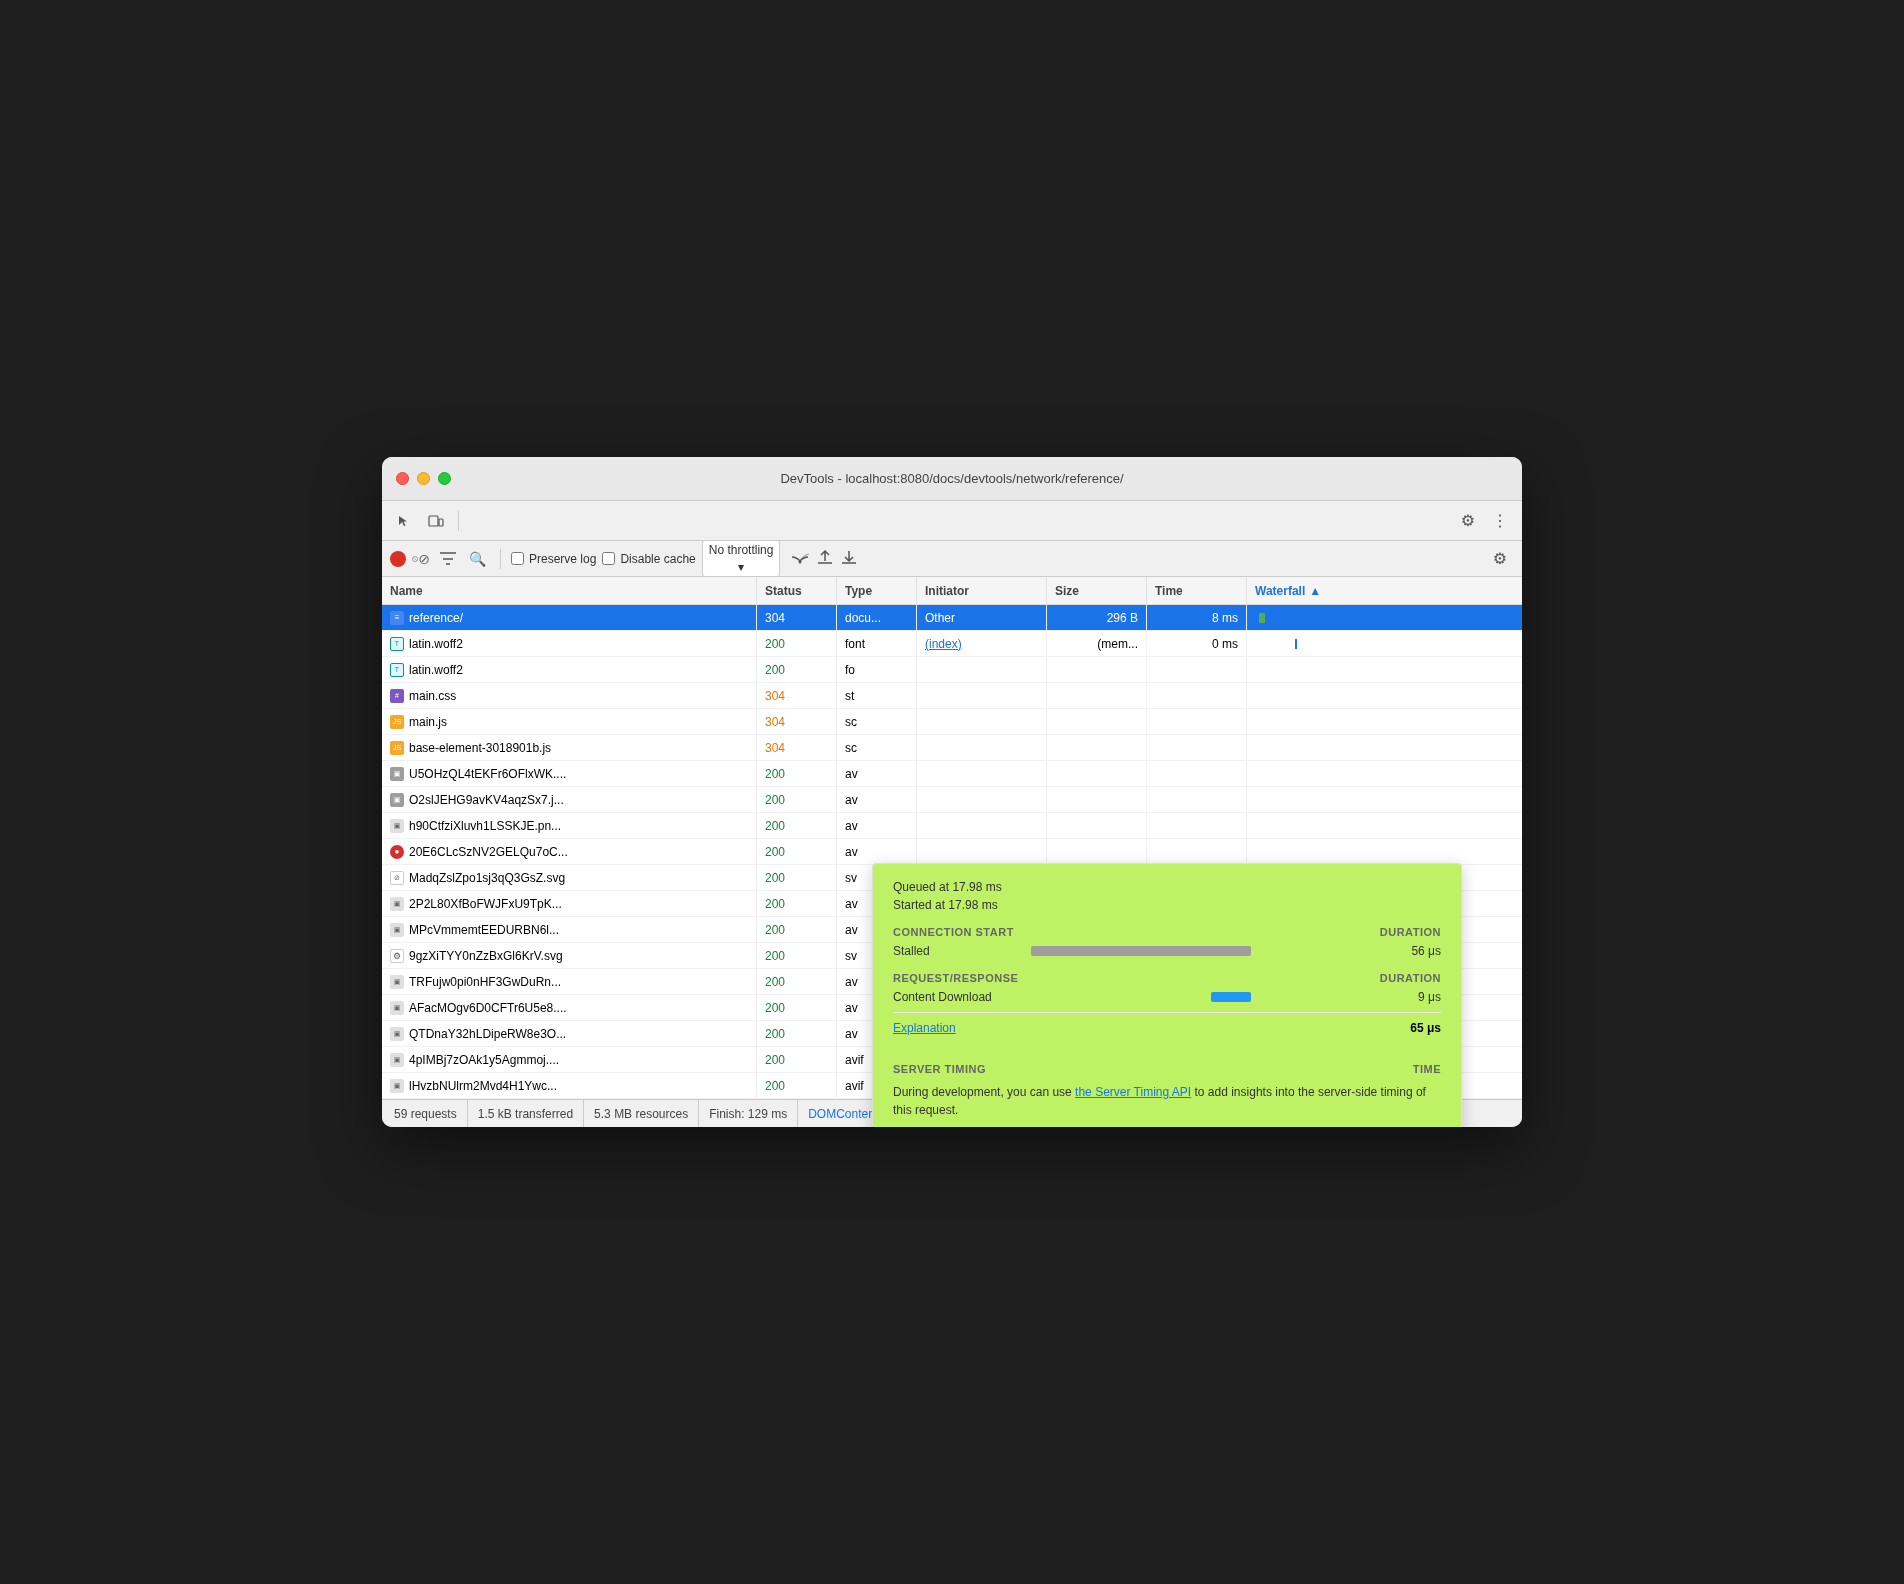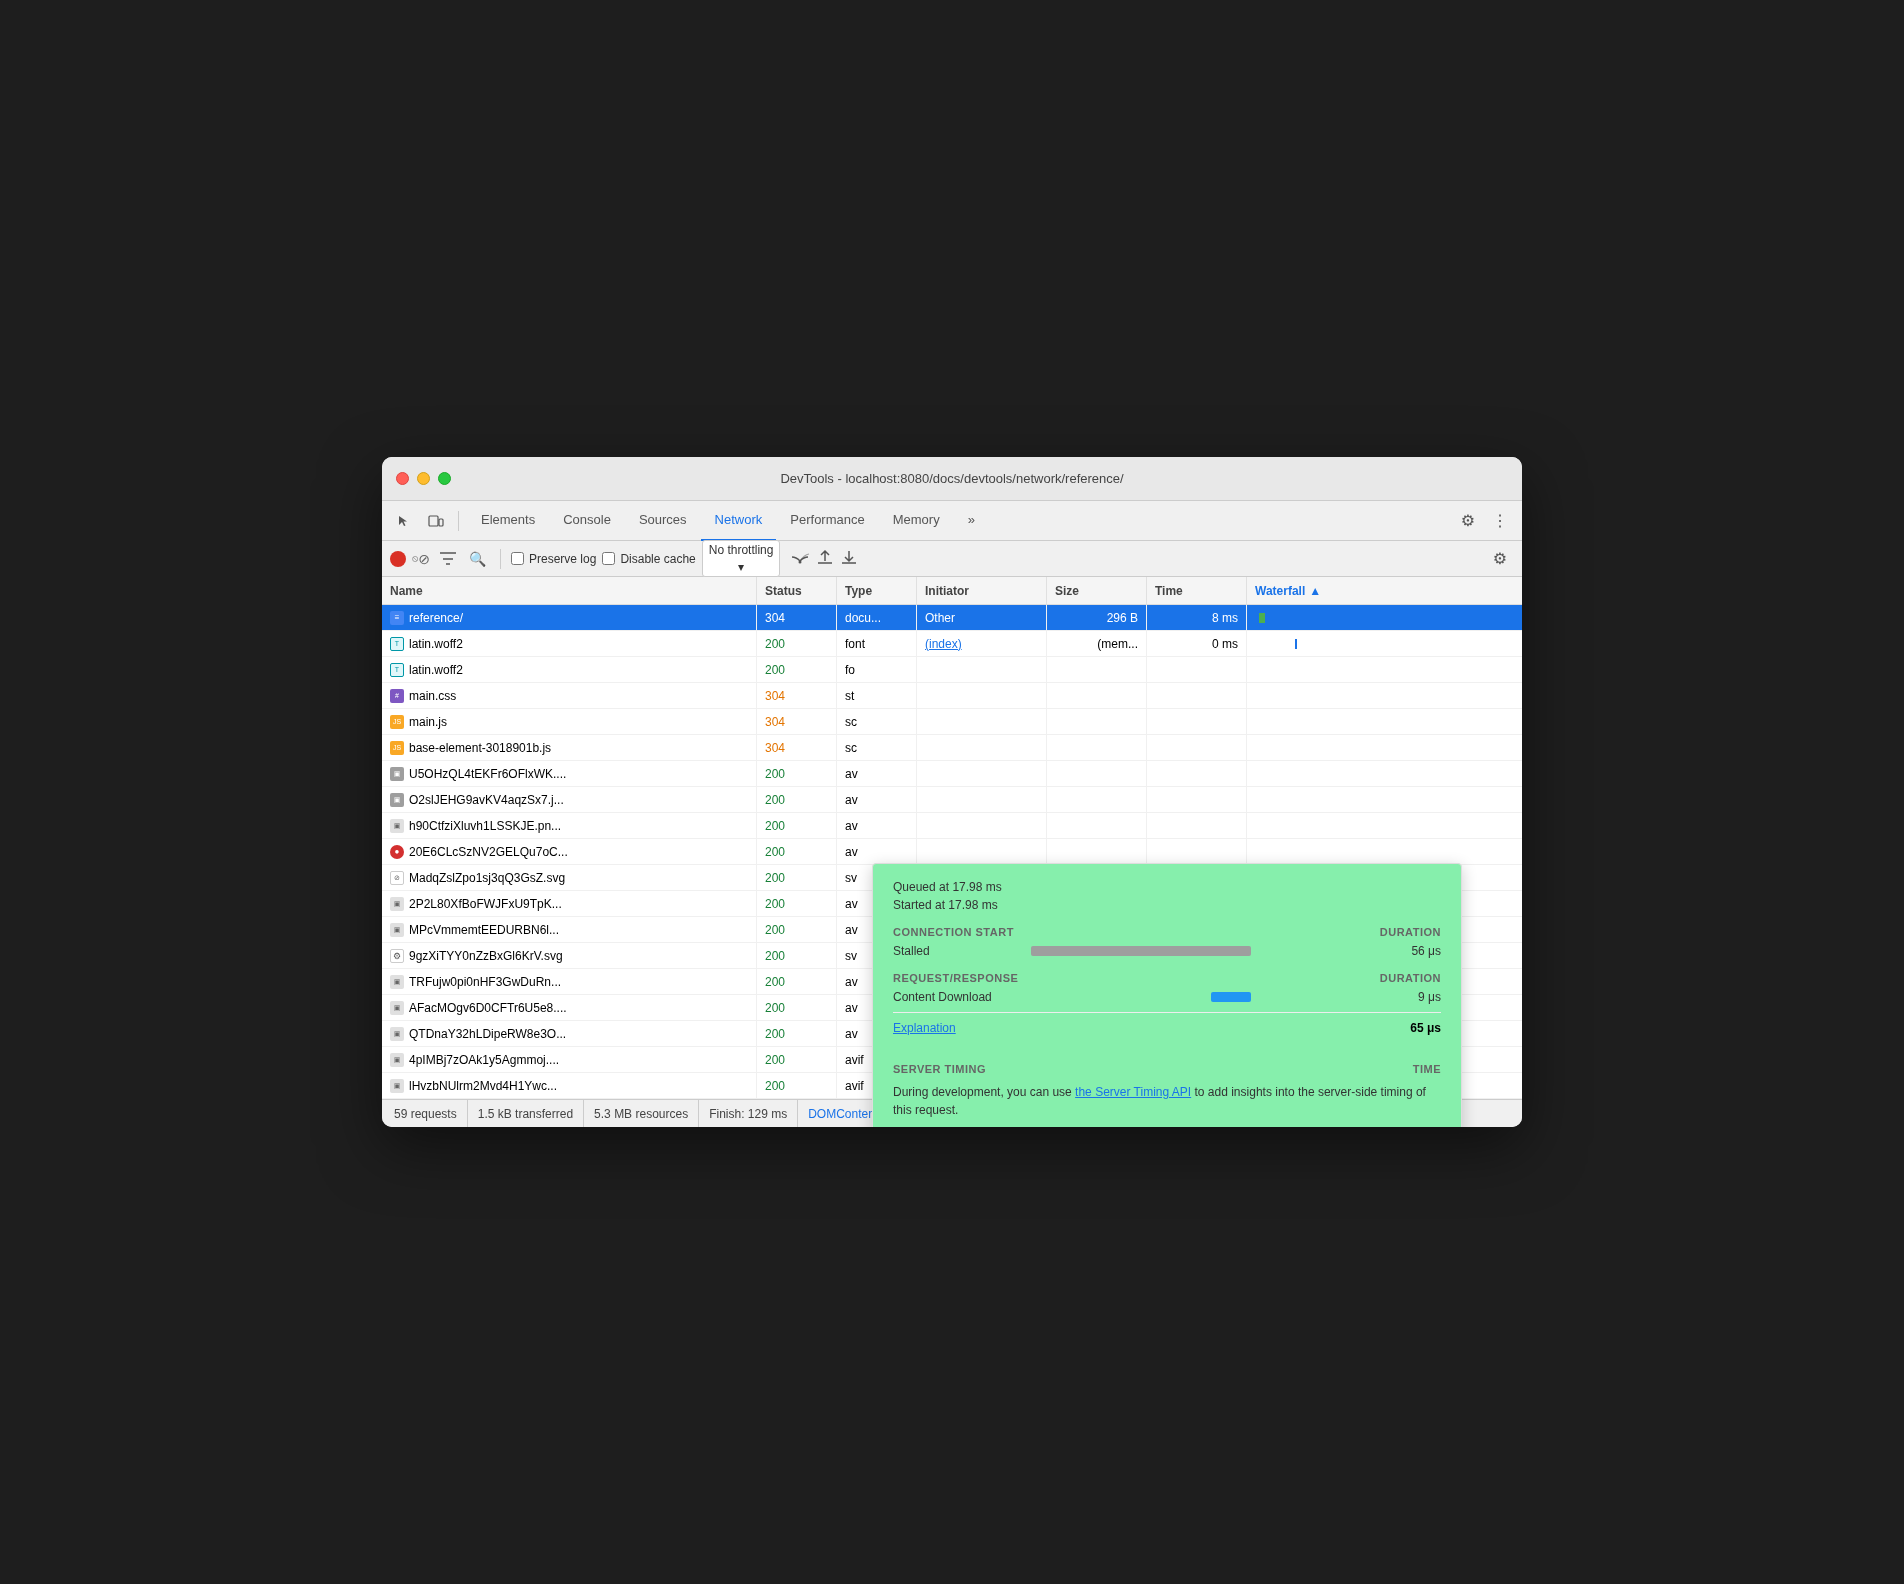--- a/index.html
+++ b/index.html
@@ -219,21 +219,21 @@
     .icon-font { background: #0097a7; color: #fff; font-size: 8px; border: 1px solid #007a8a; }
     .status-200 { color: #188038; }
     .status-304 { color: #e37400; }
     .initiator-link { color: #1a73e8; text-decoration: underline; cursor: pointer; }
     
     .timing-popup {
       position: absolute;
       top: 258px;
       left: 490px;
       width: 590px;
-      background: #86efac;
+      background: #bef264;
       border: 1px solid #ddd;
       border-radius: 4px;
       box-shadow: 0 4px 16px rgba(0,0,0,0.2);
       padding: 16px 20px;
       z-index: 100;
       font-size: 12px;
     }
     .timing-info-row {
       display: flex;
       justify-content: space-between;
@@ -423,29 +423,20 @@
         <path d="M2 2 L2 11 L5 8 L7 12 L8.5 11.5 L6.5 7.5 L10 7.5 Z" fill="#555"></path>
       </svg>
     </div>
     <div class="toolbar-icon">
       <svg width="16" height="16" viewBox="0 0 16 16">
         <rect x="1" y="3" width="9" height="10" rx="1" stroke="#555" fill="none" stroke-width="1.2"></rect>
         <rect x="11" y="6" width="4" height="7" rx="1" stroke="#555" fill="none" stroke-width="1.2"></rect>
       </svg>
     </div>
     <div class="toolbar-sep"></div>
-    <div class="tabs">
-      <div class="tab">Elements</div>
-      <div class="tab">Console</div>
-      <div class="tab">Sources</div>
-      <div class="tab active">Network</div>
-      <div class="tab">Performance</div>
-      <div class="tab">Memory</div>
-      <div class="tab">»</div>
-    </div>
     <div class="toolbar-actions">
       <div class="toolbar-icon gear-icon">⚙</div>
       <div class="toolbar-icon overflow-menu">⋮</div>
     </div>
   </div>
 
   <div class="filter-bar">
     <div class="record-btn"></div>
     <div class="cancel-icon" style="width:18px;height:18px;border:none;">
       <svg width="18" height="18" viewBox="0 0 18 18">

